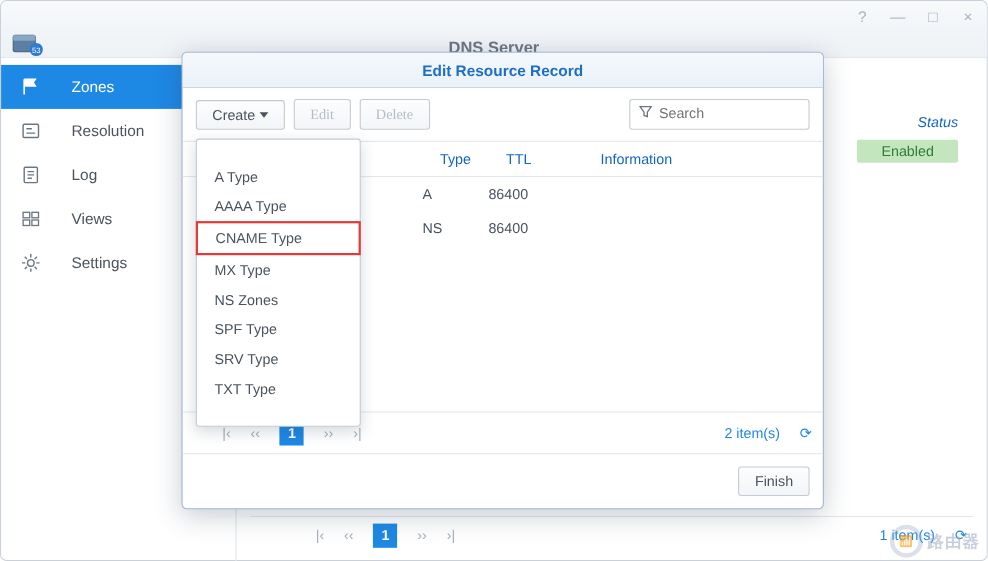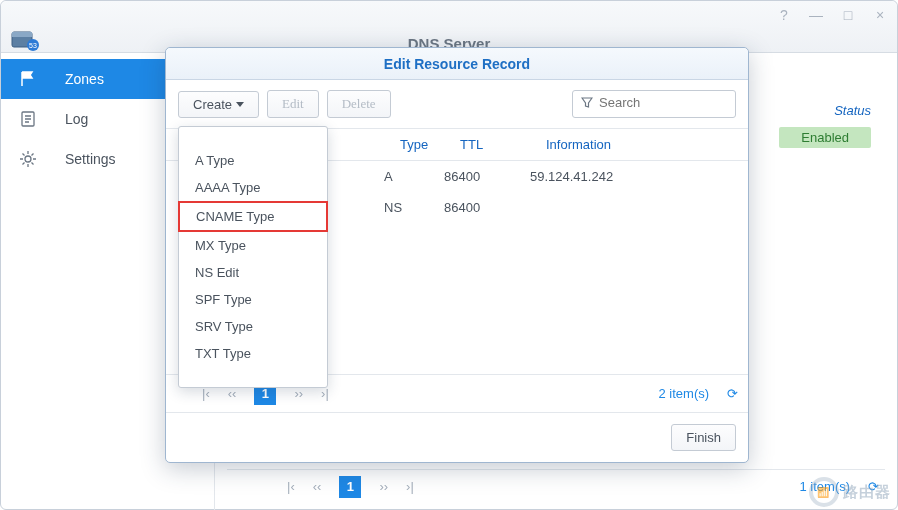--- a/index.html
+++ b/index.html
@@ -104,25 +104,45 @@
         <span class="nav-icon">
             <svg viewBox="0 0 18 18">
               <path d="M3 2v14M3 2h10l-2 3 2 3H3" stroke-width="1.5"></path>
             </svg>
           </span>
         <span>Zones</span>
       </div>
       <div class="nav-item">
         <span class="nav-icon">
             <svg viewBox="0 0 18 18">
+              <rect x="2" y="3" width="14" height="12" rx="1" stroke-width="1.3"></rect>
+              <path d="M5 7h5M5 11h8" stroke-width="1.3"></path>
+            </svg>
+          </span>
+        <span>Resolution</span>
+      </div>
+      <div class="nav-item">
+        <span class="nav-icon">
+            <svg viewBox="0 0 18 18">
               <rect x="3" y="2" width="12" height="14" rx="1" stroke-width="1.3"></rect>
               <path d="M6 6h6M6 9h6M6 12h4" stroke-width="1.3"></path>
             </svg>
           </span>
         <span>Log</span>
+      </div>
+      <div class="nav-item">
+        <span class="nav-icon">
+            <svg viewBox="0 0 18 18">
+              <rect x="2" y="3" width="6" height="5" stroke-width="1.2"></rect>
+              <rect x="10" y="3" width="6" height="5" stroke-width="1.2"></rect>
+              <rect x="2" y="10" width="6" height="5" stroke-width="1.2"></rect>
+              <rect x="10" y="10" width="6" height="5" stroke-width="1.2"></rect>
+            </svg>
+          </span>
+        <span>Views</span>
       </div>
       <div class="nav-item">
         <span class="nav-icon">
             <svg viewBox="0 0 18 18">
               <circle cx="9" cy="9" r="3" stroke-width="1.3"></circle>
               <path d="M9 1v3M9 14v3M1 9h3M14 9h3M3.5 3.5l2 2M12.5 12.5l2 2M14.5 3.5l-2 2M5.5 12.5l-2 2" stroke-width="1.3"></path>
             </svg>
           </span>
         <span>Settings</span>
       </div>
@@ -172,38 +192,37 @@
             </svg>
         </span>
         <input type="text" placeholder="Search" style="">
       </div>
 
       <div class="dropdown">
         <div class="dd-item">A Type</div>
         <div class="dd-item">AAAA Type</div>
         <div class="dd-item hl">CNAME Type</div>
         <div class="dd-item">MX Type</div>
-        <div class="dd-item">NS Edit</div>
+        <div class="dd-item">NS Zones</div>
         <div class="dd-item">SPF Type</div>
         <div class="dd-item">SRV Type</div>
         <div class="dd-item">TXT Type</div>
       </div>
     </div>
 
     <div class="rec-head">
       <div class="col-name"></div>
       <div class="col-type">Type</div>
       <div class="col-ttl">TTL</div>
       <div class="col-info">Information</div>
     </div>
     <div class="rec-row">
       <div class="col-name"></div>
       <div class="col-type">A</div>
       <div class="col-ttl">86400</div>
-      <div class="col-info">59.124.41.242</div>
     </div>
     <div class="rec-row">
       <div class="col-name"></div>
       <div class="col-type">NS</div>
       <div class="col-ttl">86400</div>
     </div>
 
     <div class="modal-pager">
       <span class="pg-arrow first">|‹</span>
       <span class="pg-arrow">‹‹</span>

